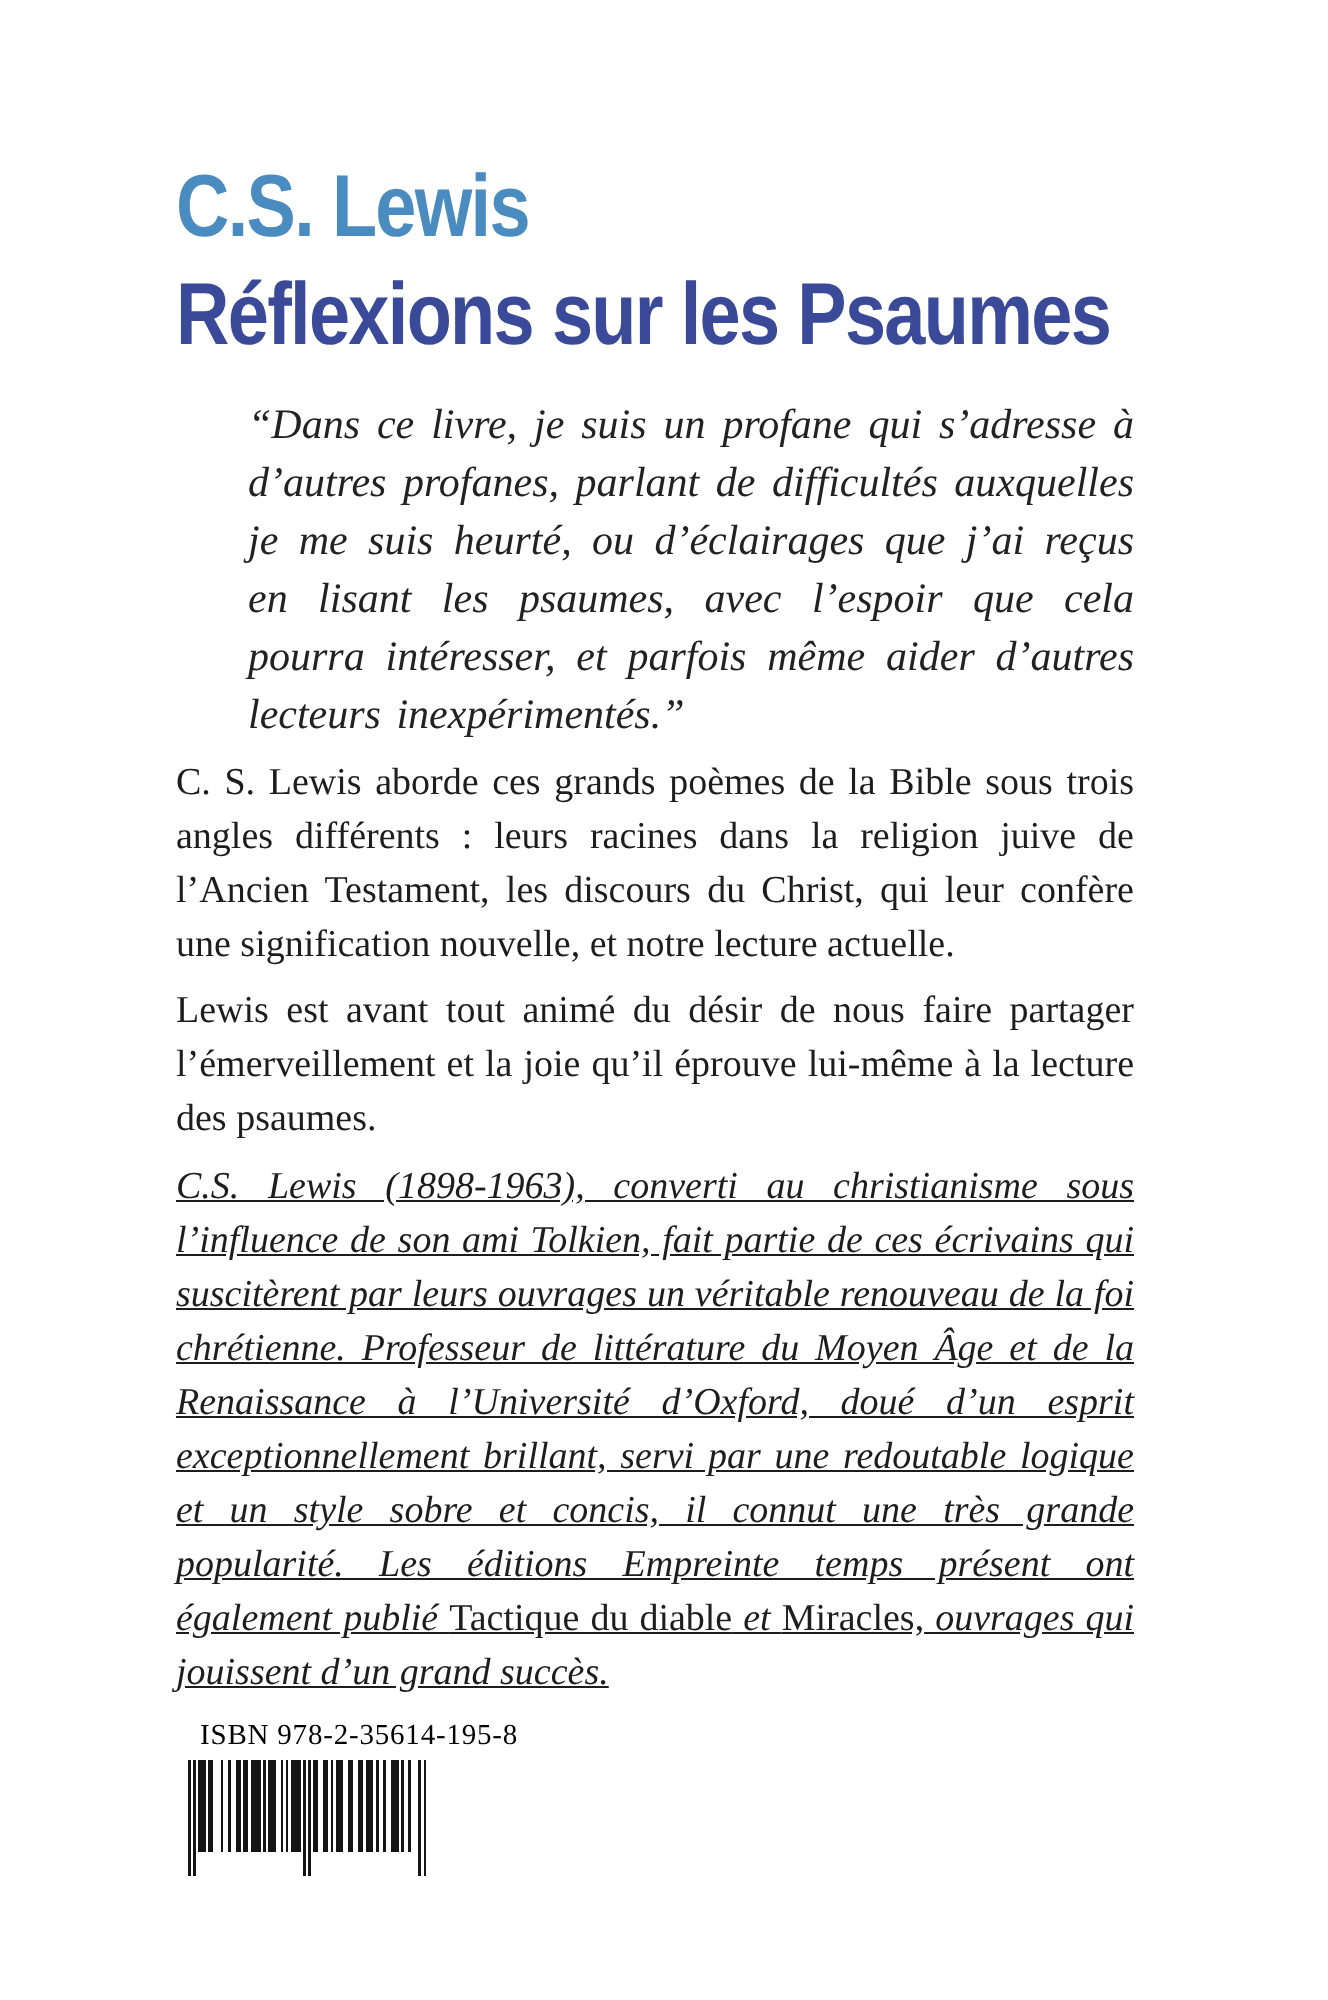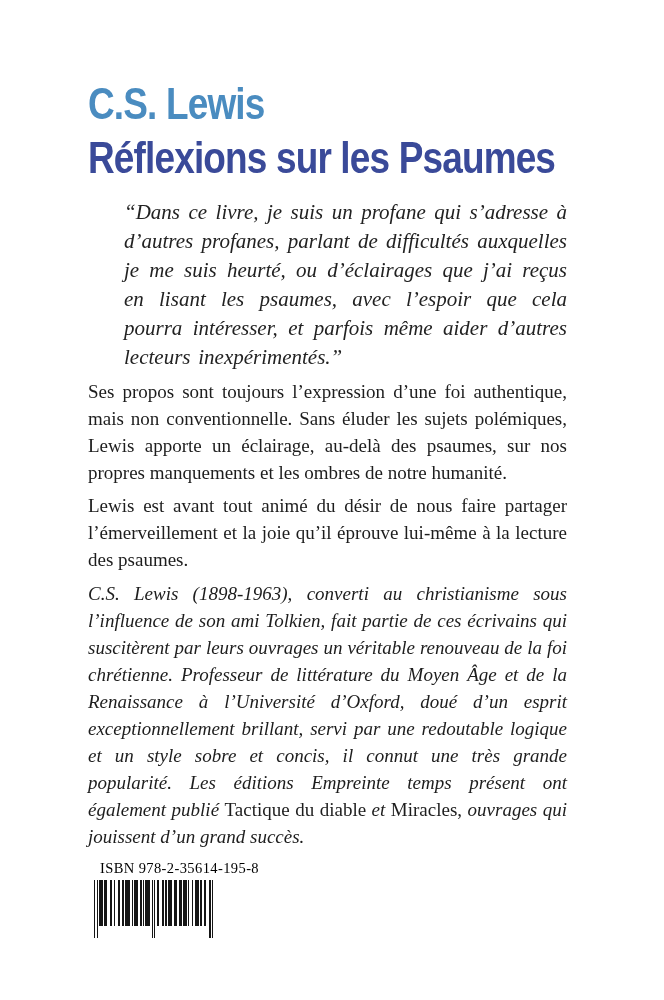--- a/index.html
+++ b/index.html
@@ -55,20 +55,21 @@
   }
   .para:first-of-type { margin-top: 10px; }
   
   .bio {
     margin: 7px 0 0 0;
     font-style: italic;
     font-size: 19px;
     line-height: 27px;
     text-align: justify;
     color: #1d1d1d;
+    text-decoration: underline;
   }
   .bio .roman { font-style: normal; }
   
   .footer {
     position: relative;
     margin-top: 10px;
     height: 90px;
   }
   .barcode-block {
     position: absolute;
@@ -94,22 +95,22 @@
 <body>
 
 <div class="page">
 
   <h1 class="author">C.S. Lewis</h1>
 
   <h2 class="title">Réflexions sur les Psaumes</h2>
 
   <p class="quote">“Dans ce livre, je suis un profane qui s’adresse à d’autres profanes, parlant de difficultés auxquelles je me suis heurté, ou d’éclairages que j’ai reçus en lisant les psaumes, avec l’espoir que cela pourra intéresser, et parfois même aider d’autres lecteurs inexpérimentés.”</p>
 
+  <p class="para">C. S. Lewis aborde ces grands poèmes de la Bible sous trois angles différents : leurs racines dans la religion juive de l’Ancien Testament, les discours du Christ, qui leur confère une signification nouvelle, et notre lecture actuelle.</p>
 
-  <p class="para">Ses propos sont toujours l’expression d’une foi authentique, mais non conventionnelle. Sans éluder les sujets polémiques, Lewis apporte un éclairage, au-delà des psaumes, sur nos propres manquements et les ombres de notre humanité.</p>
 
   <p class="para">Lewis est avant tout animé du désir de nous faire partager l’émerveillement et la joie qu’il éprouve lui-même à la lecture des psaumes.</p>
 
   <p class="bio"><span>C.S. Lewis (1898-1963), converti au christianisme sous l’influence de son ami Tolkien, fait partie de ces écrivains qui suscitèrent par leurs ouvrages un véritable renouveau de la foi chrétienne. Professeur de littérature du Moyen Âge et de la Renaissance à l’Université d’Oxford, doué d’un esprit exceptionnellement brillant, servi par une redoutable logique et un style sobre et concis, il connut une très grande popularité. Les éditions Empreinte temps présent ont également publié </span><span class="roman">Tactique du diable</span><span> et </span><span class="roman">Miracles,</span><span> ouvrages qui jouissent d’un grand succès.</span></p>
 
   <div class="footer">
 
     <div class="barcode-block">
       <div class="isbn-label">ISBN 978-2-35614-195-8</div>
       <div class="barcode">

